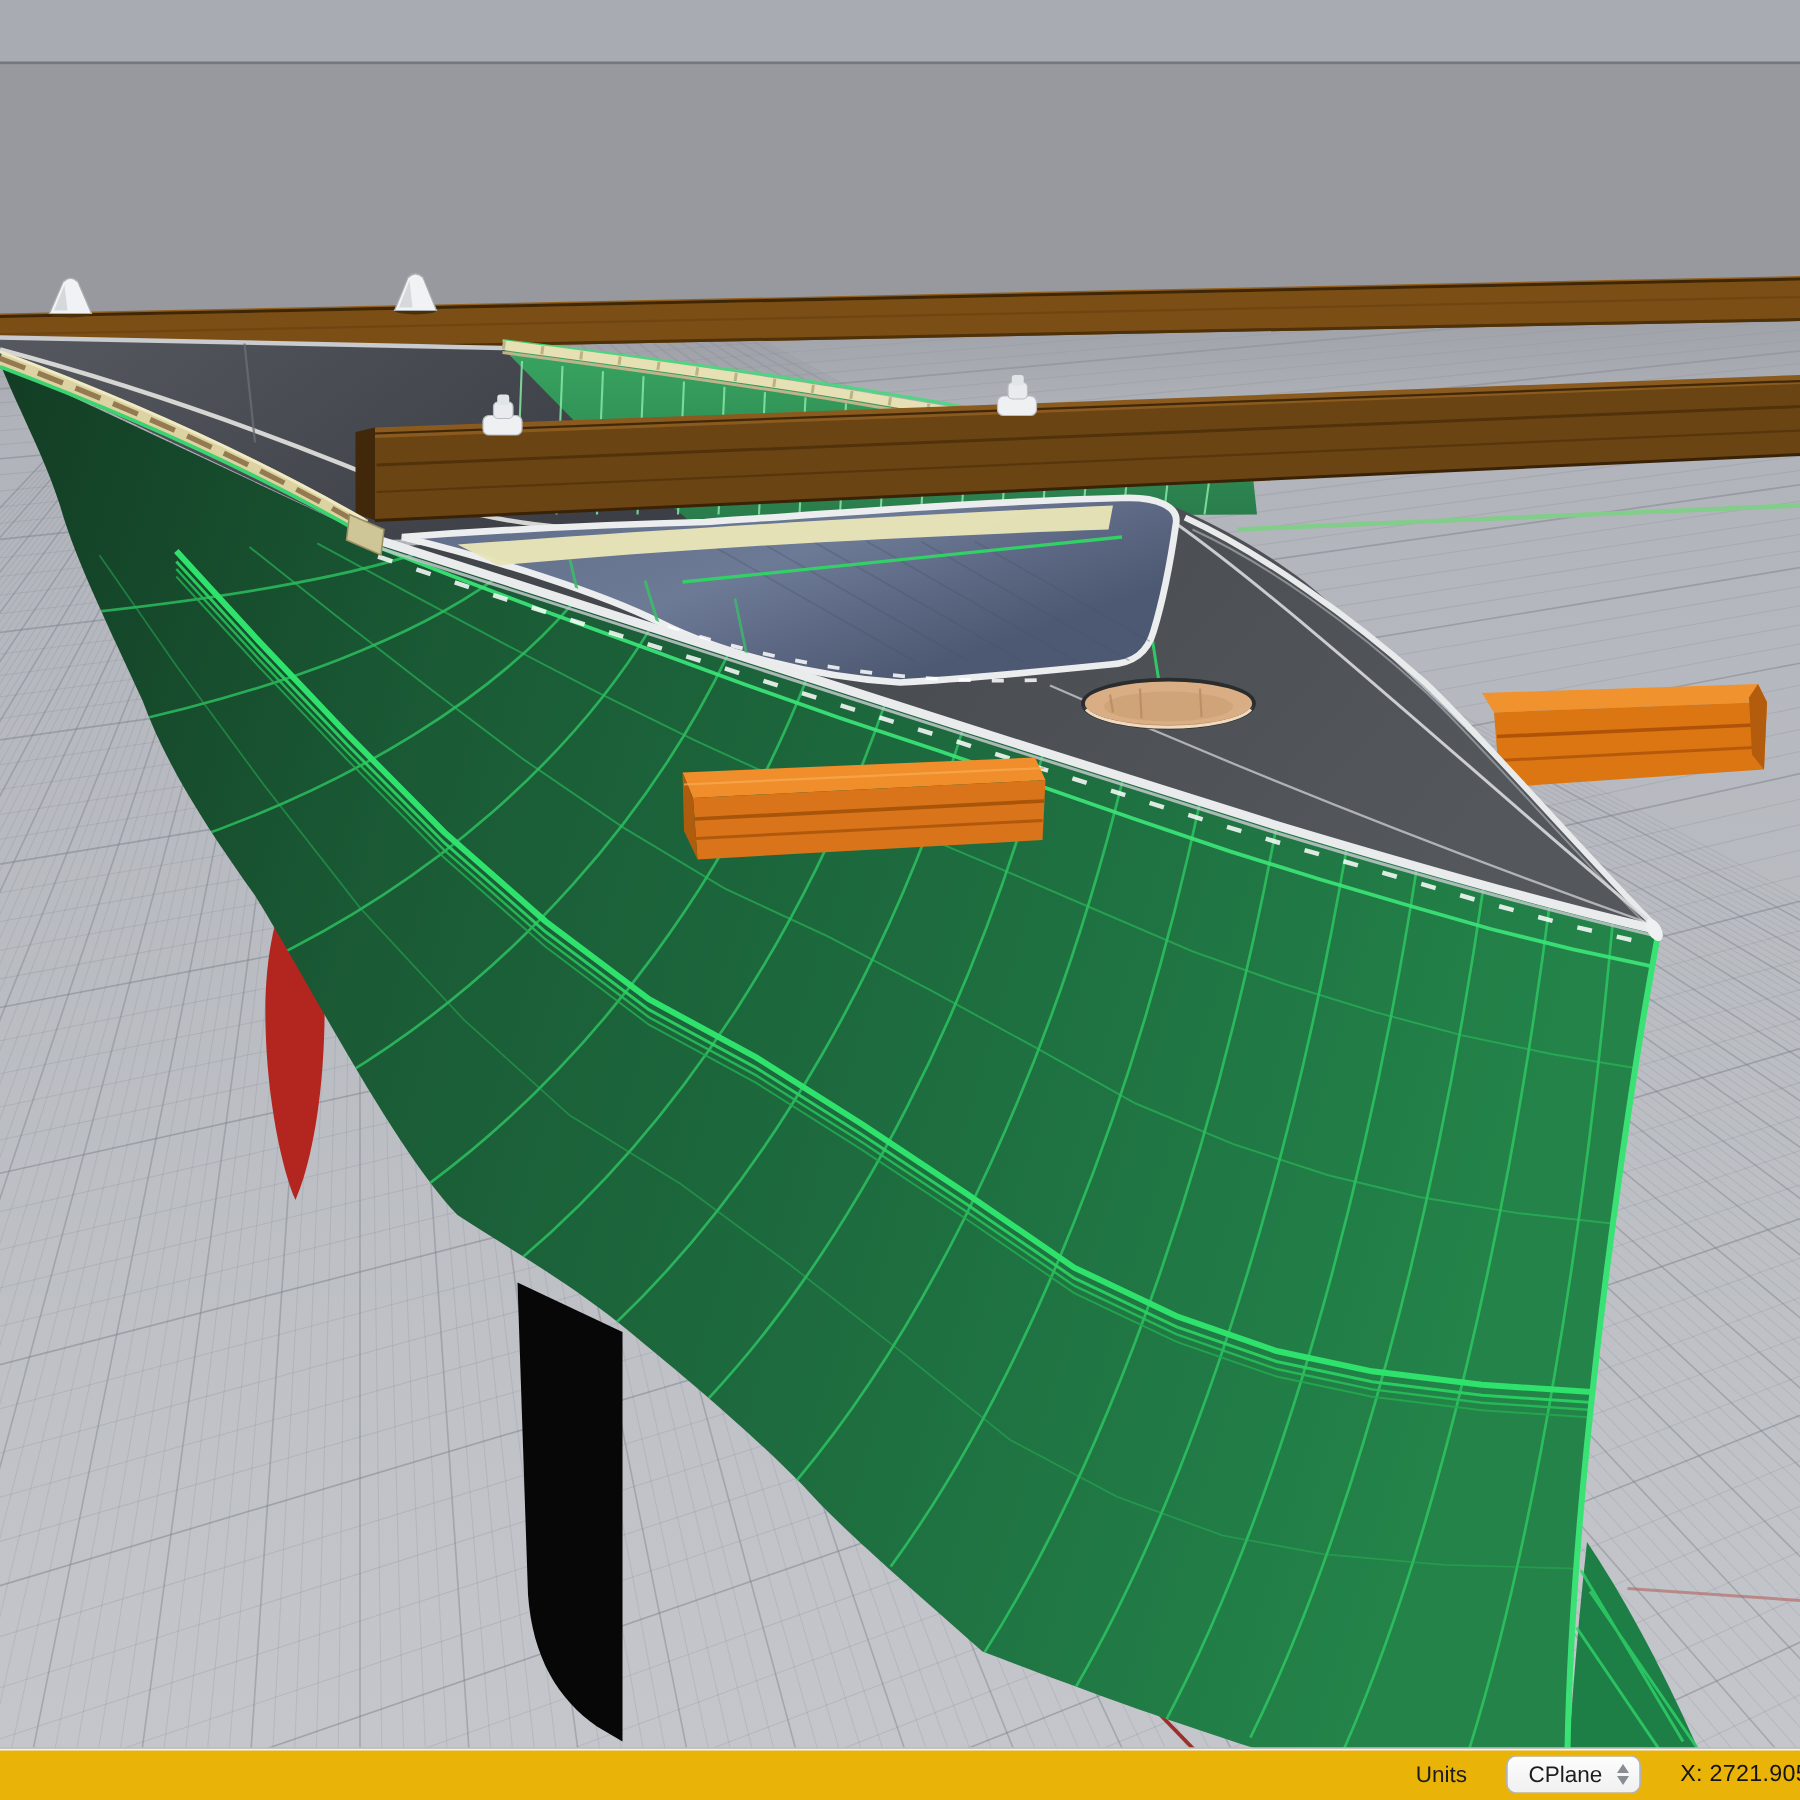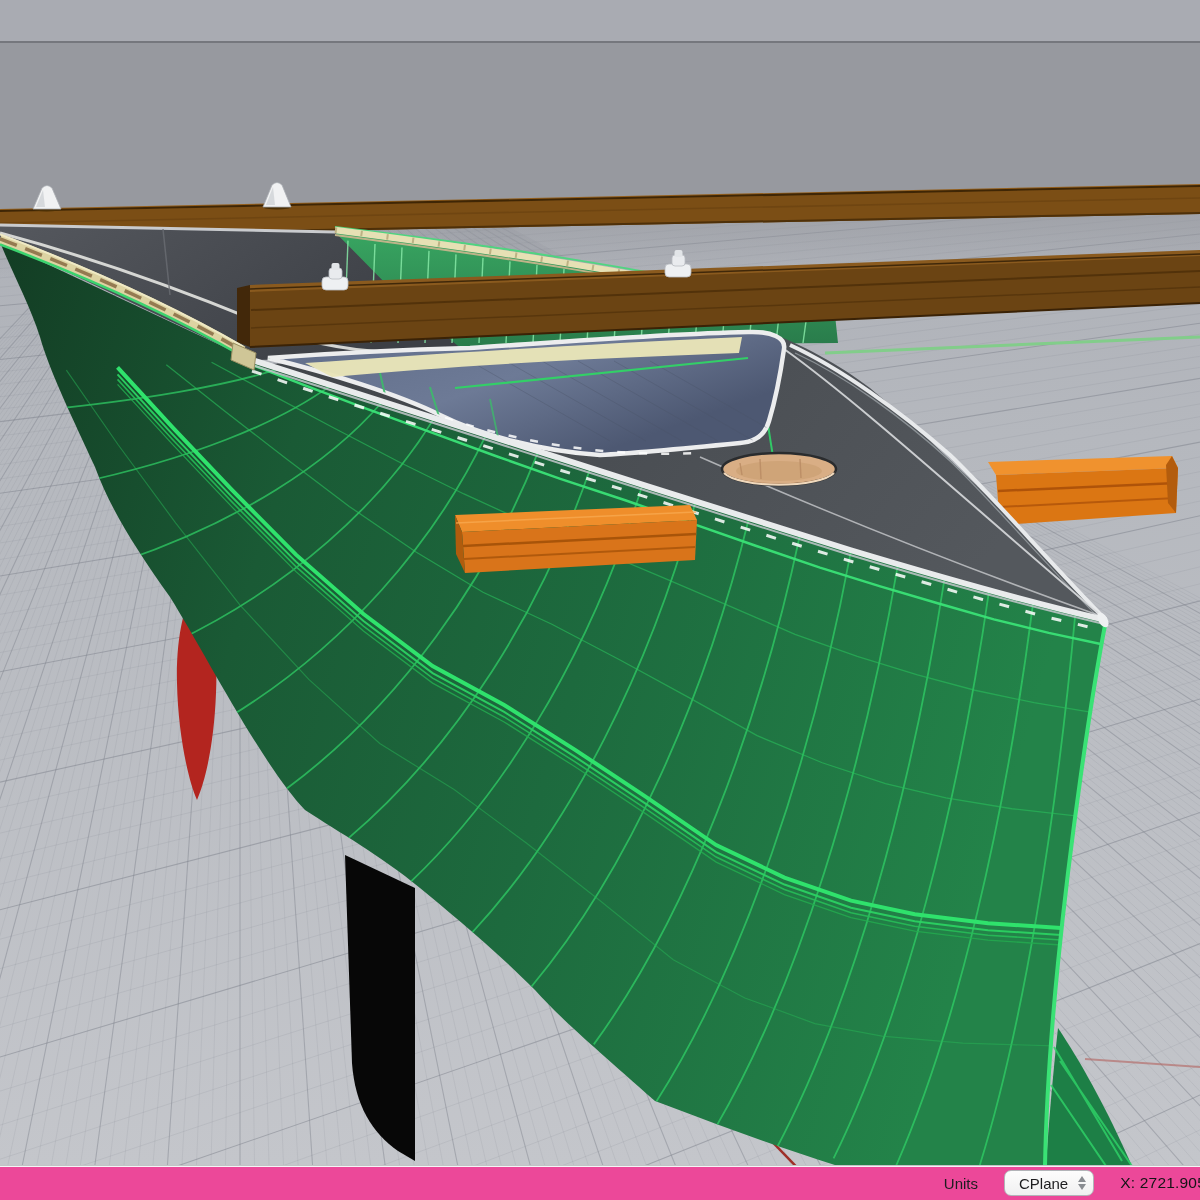--- a/index.html
+++ b/index.html
@@ -2,21 +2,21 @@
 <html><head>
 <meta charset="utf-8">
 <style>
   html,body{margin:0;padding:0;background:#97999f;width:1200px;height:1200px;overflow:hidden;
     font-family:"Liberation Sans", sans-serif;}
   .stage{position:relative;width:1200px;height:1200px;overflow:hidden;}
   .topbar{position:absolute;top:0;left:0;width:1200px;height:41px;background:#a9abb2;
     border-bottom:2px solid #75777d;box-sizing:content-box;}
   .viewport{position:absolute;top:43px;left:0;width:1200px;height:1123px;background:#97999f;overflow:hidden;}
   .viewport svg{display:block}
-  .statusbar{position:absolute;left:0;bottom:0;width:1200px;height:34px;background:#ec4899;
+  .statusbar{position:absolute;left:0;bottom:0;width:1200px;height:34px;background:#eab308;
     border-top:1px solid #c2c3c5;box-shadow:inset 0 1px 0 #f4f4f5;
     display:flex;align-items:center;justify-content:flex-end;gap:26px;overflow:hidden;}
   .statusbar .label{font-size:15px;color:#1d1d1f;}
   .dropdown{display:flex;align-items:center;gap:10px;height:24px;padding:0 7px 0 14px;
     border:1.5px solid #b2b4b8;border-radius:7px;background:linear-gradient(#fdfdfd,#f0f0f1);
     font-size:15px;color:#1d1d1f;}
   .stepper{display:flex;flex-direction:column;gap:2px;align-items:center;}
   .stepper .up{width:0;height:0;border-left:4.5px solid transparent;border-right:4.5px solid transparent;
     border-bottom:6px solid #898c91;}
   .stepper .down{width:0;height:0;border-left:4.5px solid transparent;border-right:4.5px solid transparent;

